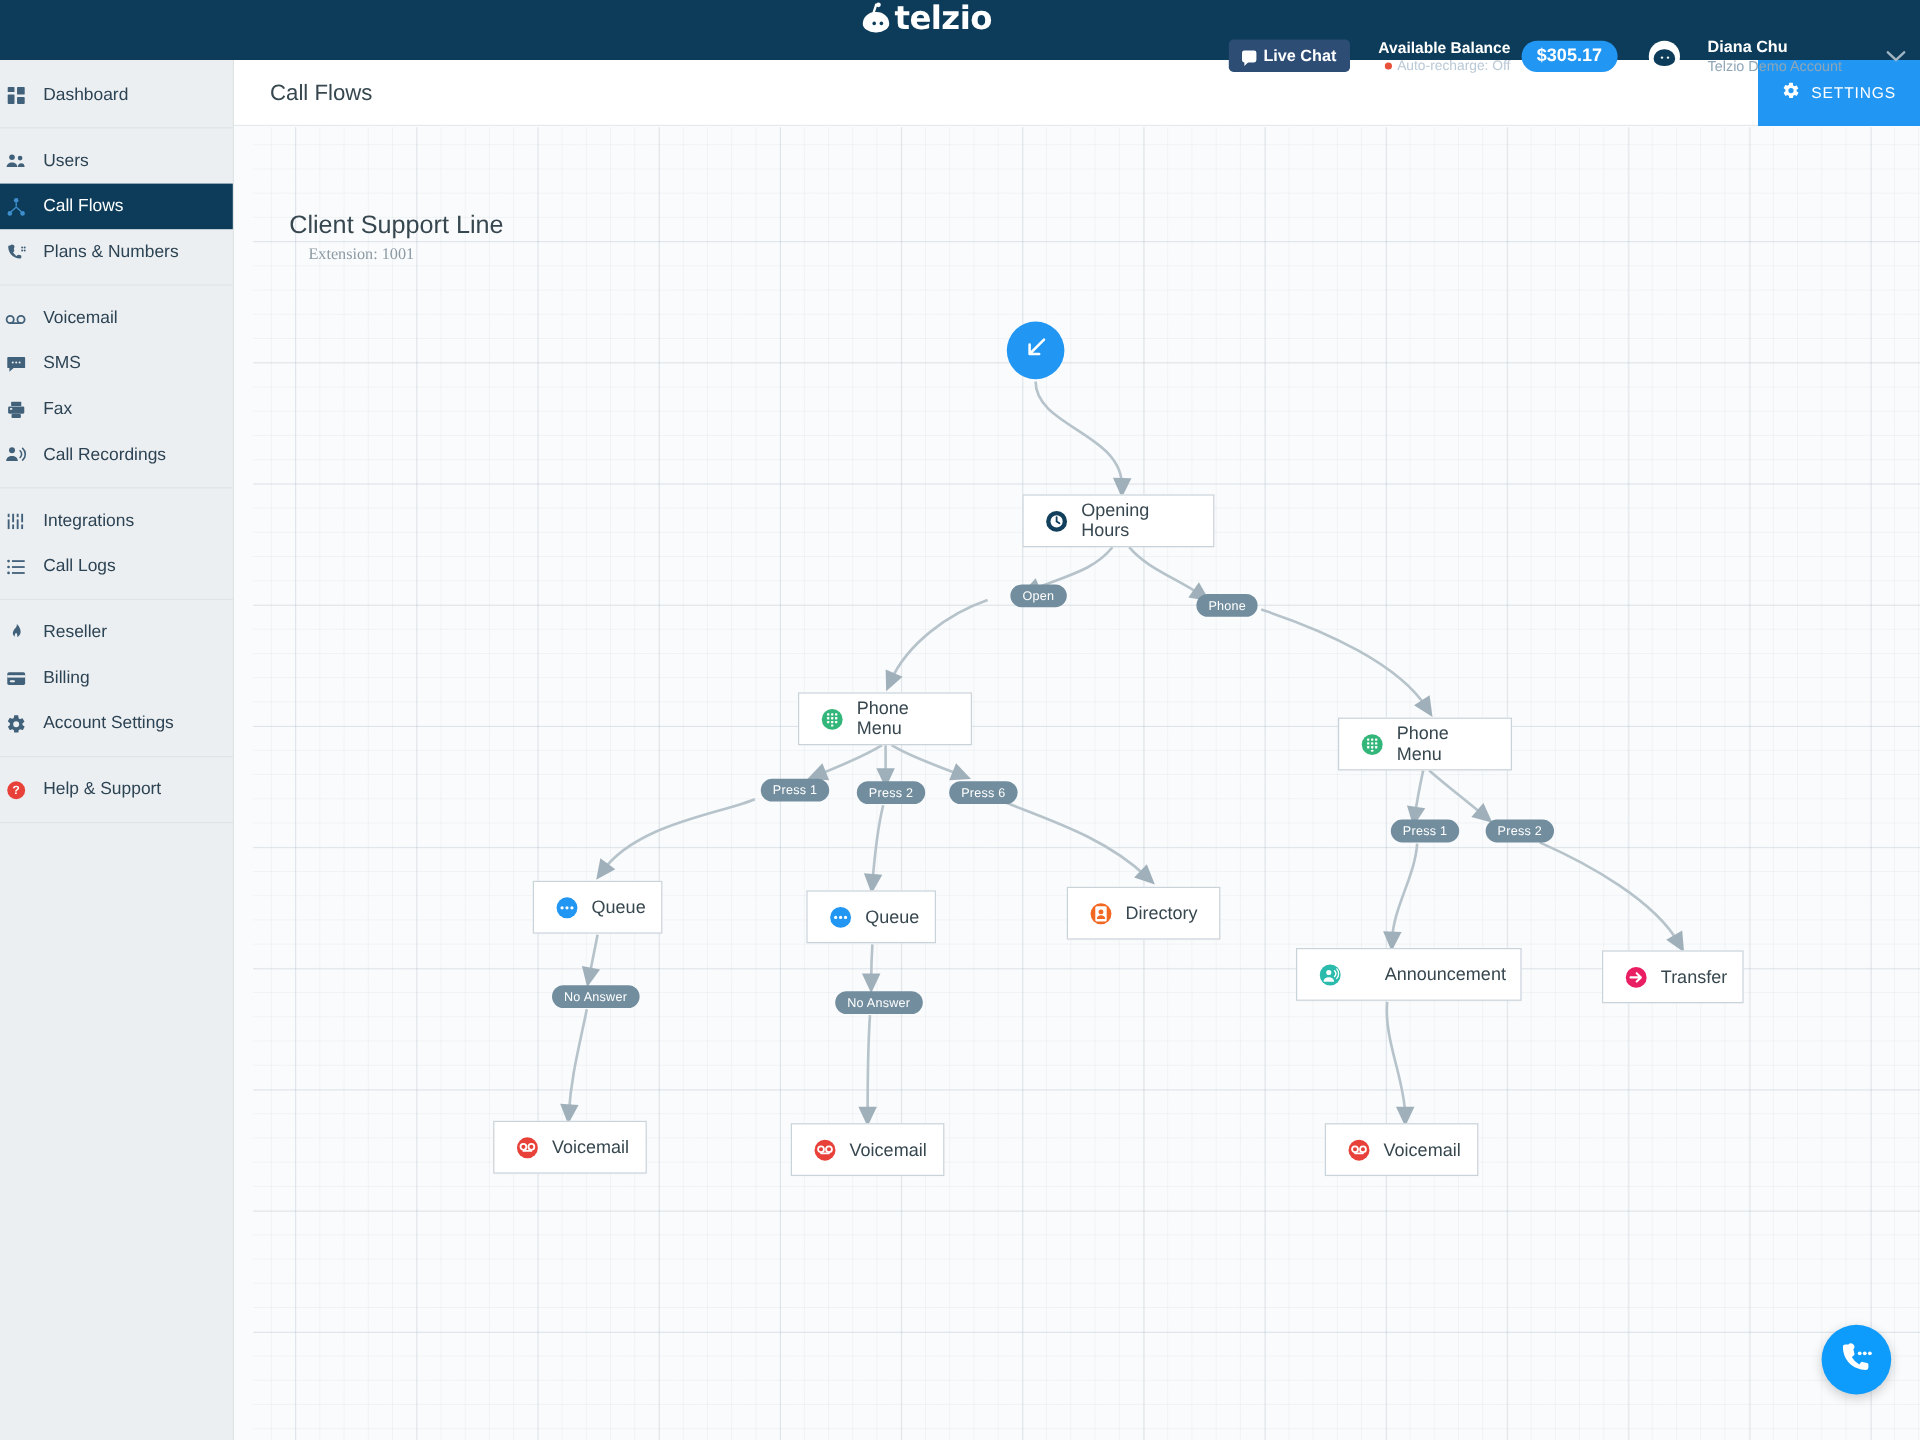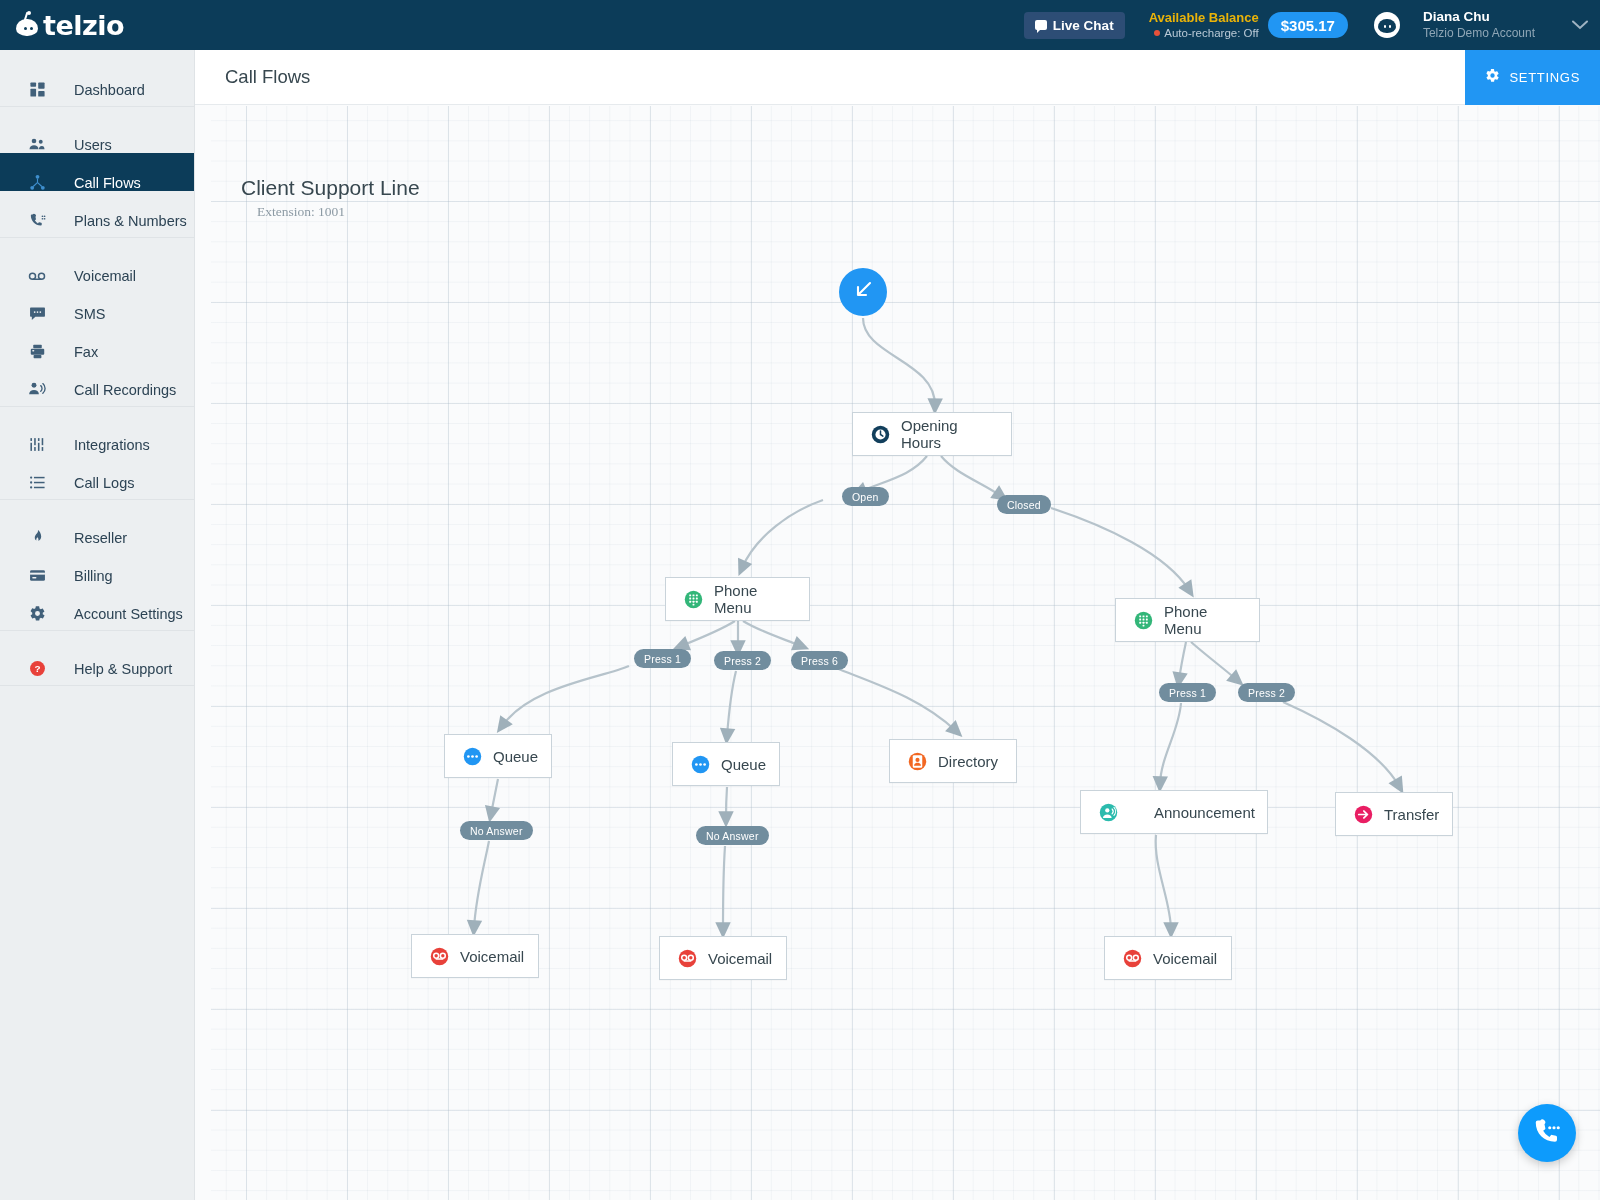--- a/index.html
+++ b/index.html
@@ -9,20 +9,21 @@
     background:#ffffff;
     color:#2c3e50;
     -webkit-font-smoothing:antialiased;
   }
 
   
   #topbar{
     position:absolute; left:0; top:0; width:1600px; height:50px;
     background:#0c3c59; display:flex; align-items:center;
     z-index:40;
+    flex-direction:column;
   }
   #logo-wrap{ width:195px; height:50px; display:flex; align-items:center; padding-left:14px; }
   .logo-text{ color:#fff; font-size:27px; font-weight:bold; letter-spacing:-0.5px; font-family:"DejaVu Sans", sans-serif;}
   .logo-mark{ position:relative; width:28px; height:28px; margin-right:1px;}
   .logo-mark .head{
      position:absolute; left:2px; top:8px; width:22px; height:17px;
      background:#fff; border-radius:50% 50% 50% 50%/60% 60% 45% 45%;
   }
   .logo-mark .eye{ position:absolute; width:3px;height:3px;border-radius:50%;background:#0c3c59; top:16px;}
   .logo-mark .eye.a{left:10px}
@@ -35,21 +36,21 @@
     background:#2d4d75; color:#fff; border:none; border-radius:4px;
     height:27px; padding:0 11px; font-size:13.5px; font-weight:bold;
     display:flex; align-items:center; gap:6px; cursor:pointer;
     font-family:"Liberation Sans",sans-serif;
   }
   .chat-glyph{ display:inline-block; width:12px;height:10px;background:#fff;border-radius:2px;position:relative;}
   .chat-glyph:after{content:"";position:absolute;left:2px;bottom:-3px;border-left:4px solid #fff;border-bottom:4px solid transparent;}
 
   #balance-block{ margin-left:24px; display:flex; align-items:center; gap:9px;}
   #balance-text{ text-align:right; line-height:1.25;}
-  #balance-title{ color:#eab308; font-size:13px; font-weight:bold; }
+  #balance-title{ color:#ffffff; font-size:13px; font-weight:bold; }
   #auto-recharge{ color:#b9c9d6; font-size:11.5px; display:flex; align-items:center; justify-content:flex-end; gap:4px;}
   .dot-red{ width:6px;height:6px;border-radius:50%;background:#e8513a; display:inline-block;}
   #balance-pill{
     background:#2196f3; color:#fff; border-radius:14px; height:26px; padding:0 13px;
     display:flex;align-items:center; font-size:15px; font-weight:bold;
   }
 
   #user-block{ margin-left:26px; display:flex; align-items:center; gap:23px; cursor:pointer;}
   #user-avatar{
     width:26px;height:26px;border-radius:50%;background:#fff; position:relative;
@@ -64,21 +65,21 @@
   #user-caret{ margin-left:14px; color:#9fb3c2; font-size:17px; }
 
   
   #sidebar{
     position:absolute; left:0; top:50px; width:195px; height:1150px;
     background:#eceff1; border-right:1px solid #dfe3e6; z-index:30;
   }
   .nav-group{ border-bottom:1px solid #dfe3e6; padding:8px 0; }
   .nav-group.first{ padding-top:10px; }
   .nav-item{
-    display:flex; align-items:flex-end; height:38px; padding-left:28px; gap:28px;
+    display:flex; align-items:center; height:38px; padding-left:4px; gap:14px;
     font-size:14.5px; color:#2c4354; cursor:pointer; position:relative;
   }
   .nav-item.active{ background:#0c3c59; color:#fff; }
   .nav-ico{ width:18px; height:18px; display:flex;align-items:center;justify-content:center; flex:0 0 18px;}
   .nav-ico svg{ display:block; }
 
   
   #main{
     position:absolute; left:195px; top:50px; width:1405px; height:1150px;
     background:#fafbfc; overflow:hidden;
@@ -550,21 +551,21 @@
               <circle cx="7.8" cy="11" r="3.1" fill="none" stroke="#fff" stroke-width="1.9"></circle>
               <circle cx="16.2" cy="11" r="3.1" fill="none" stroke="#fff" stroke-width="1.9"></circle>
               <path d="M7.8 15.3h8.4" stroke="#fff" stroke-width="1.9" stroke-linecap="round"></path>
             </svg>
           </span>
           <span>Voicemail</span>
         </div>
       </div>
     <div id="labels-layer">
         <div class="edge-label" style="left: 631px; top: 381px;">Open</div>
-        <div class="edge-label" style="left: 786px; top: 389px;">Closed</div>
+        <div class="edge-label" style="left: 786px; top: 389px;">Phone</div>
         <div class="edge-label" style="left: 423px; top: 543px;">Press 1</div>
         <div class="edge-label" style="left: 503px; top: 545px;">Press 2</div>
         <div class="edge-label" style="left: 580px; top: 545px;">Press 6</div>
         <div class="edge-label" style="left: 948px; top: 577px;">Press 1</div>
         <div class="edge-label" style="left: 1027px; top: 577px;">Press 2</div>
         <div class="edge-label" style="left: 249px; top: 715px;">No Answer</div>
         <div class="edge-label" style="left: 485px; top: 720px;">No Answer</div>
       </div>
 
     <div id="fab">

